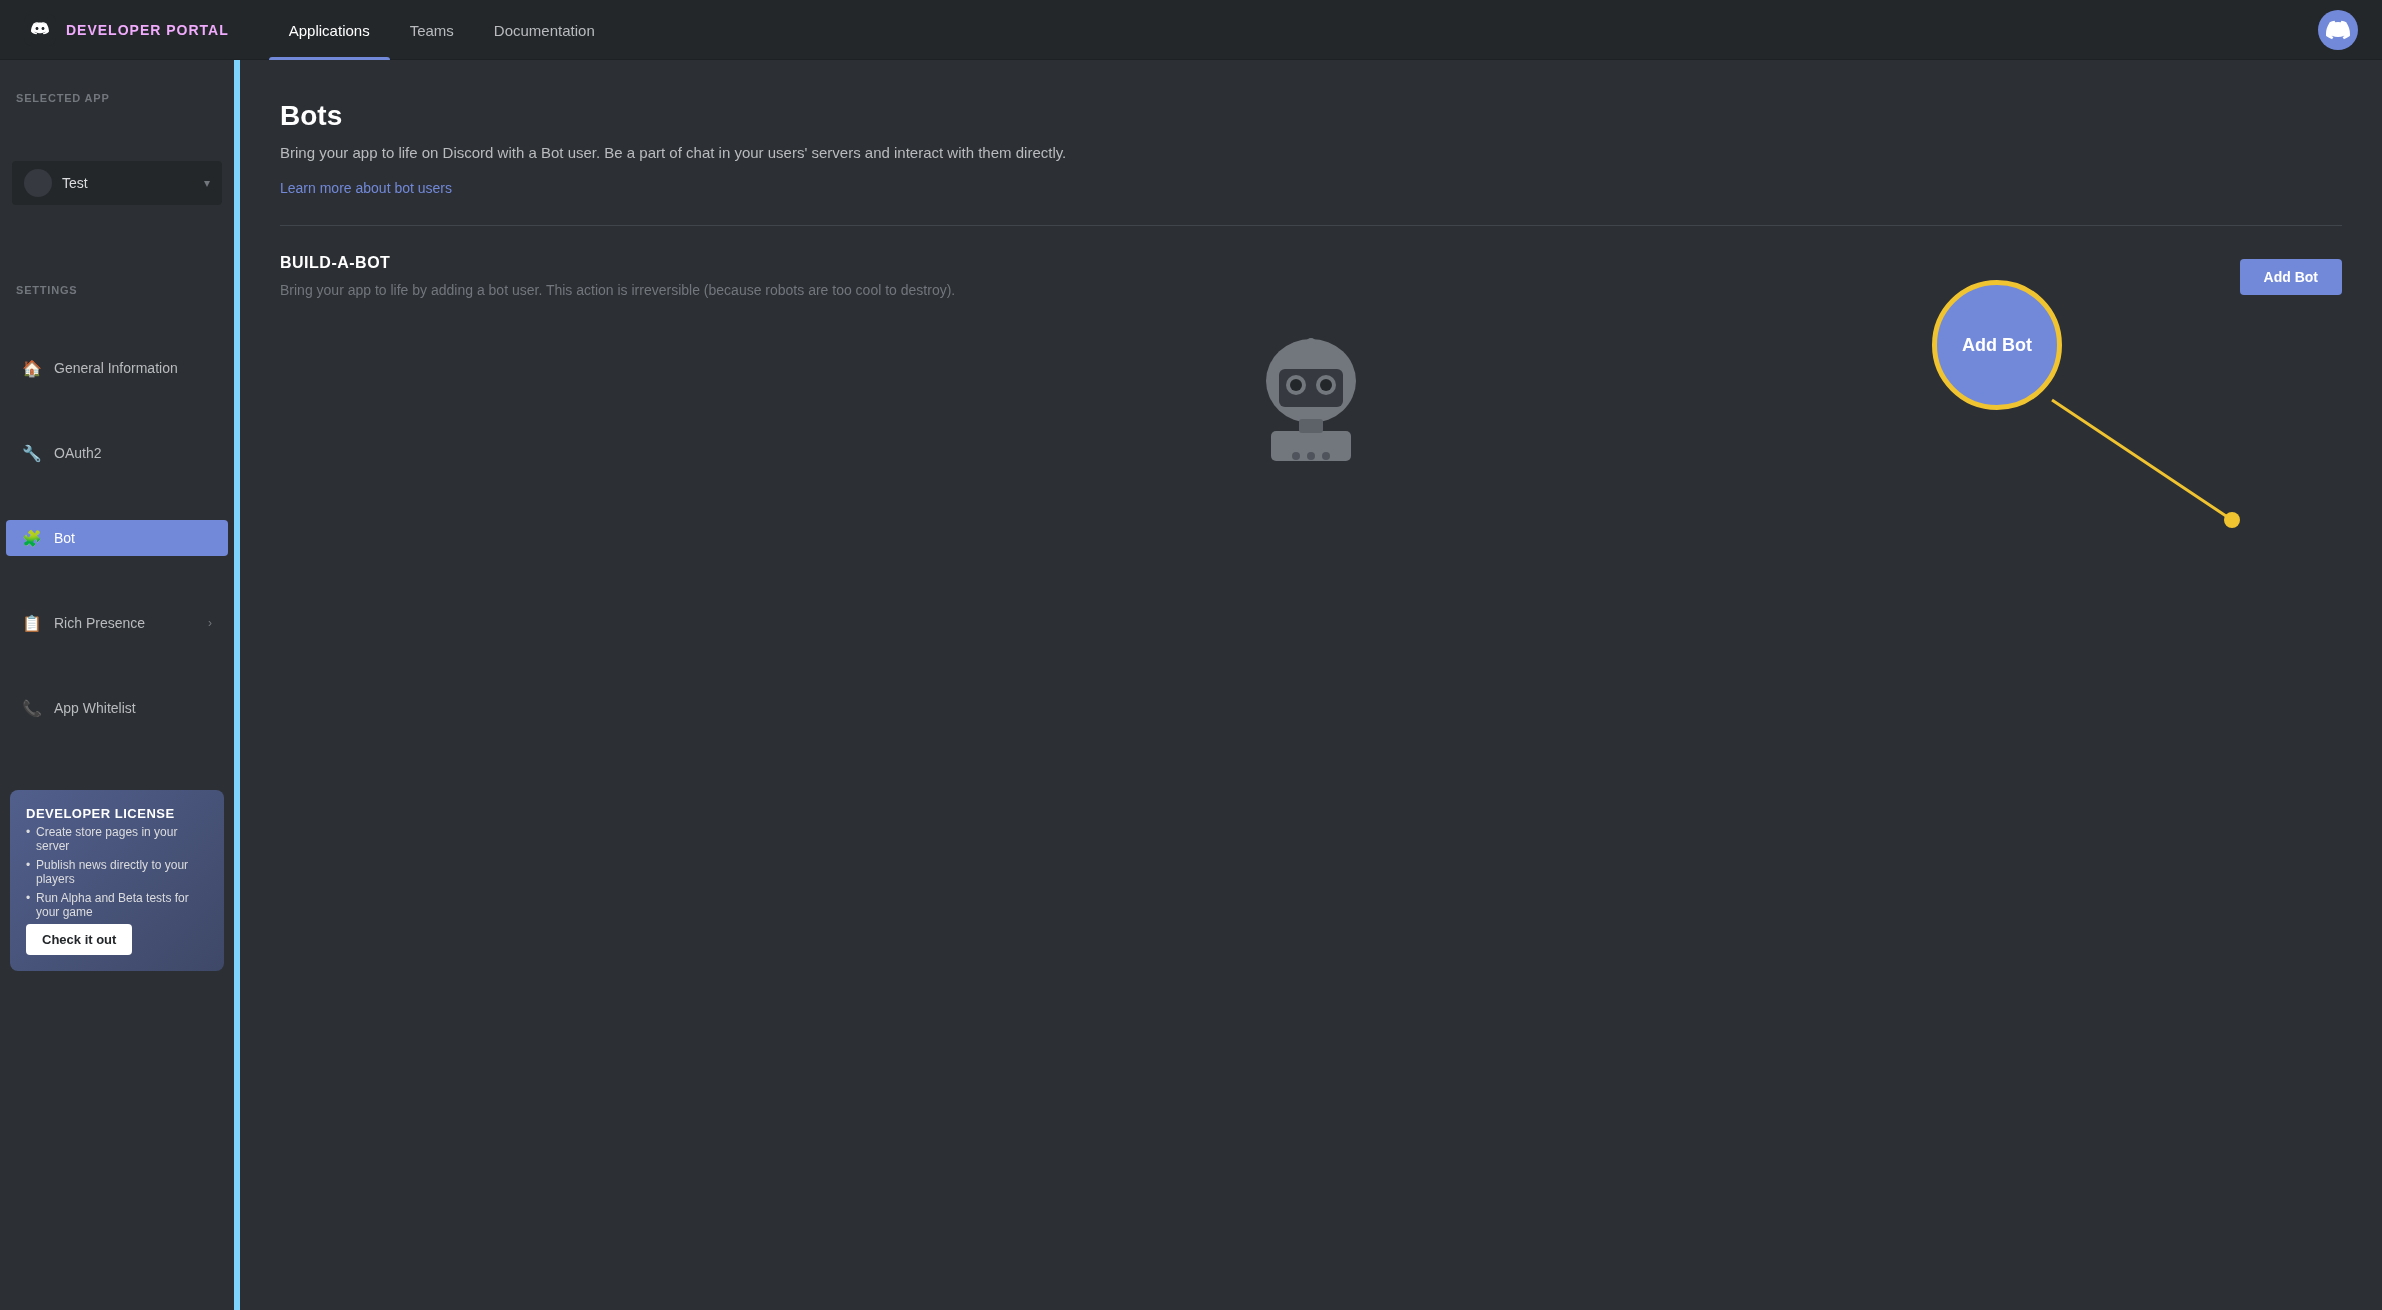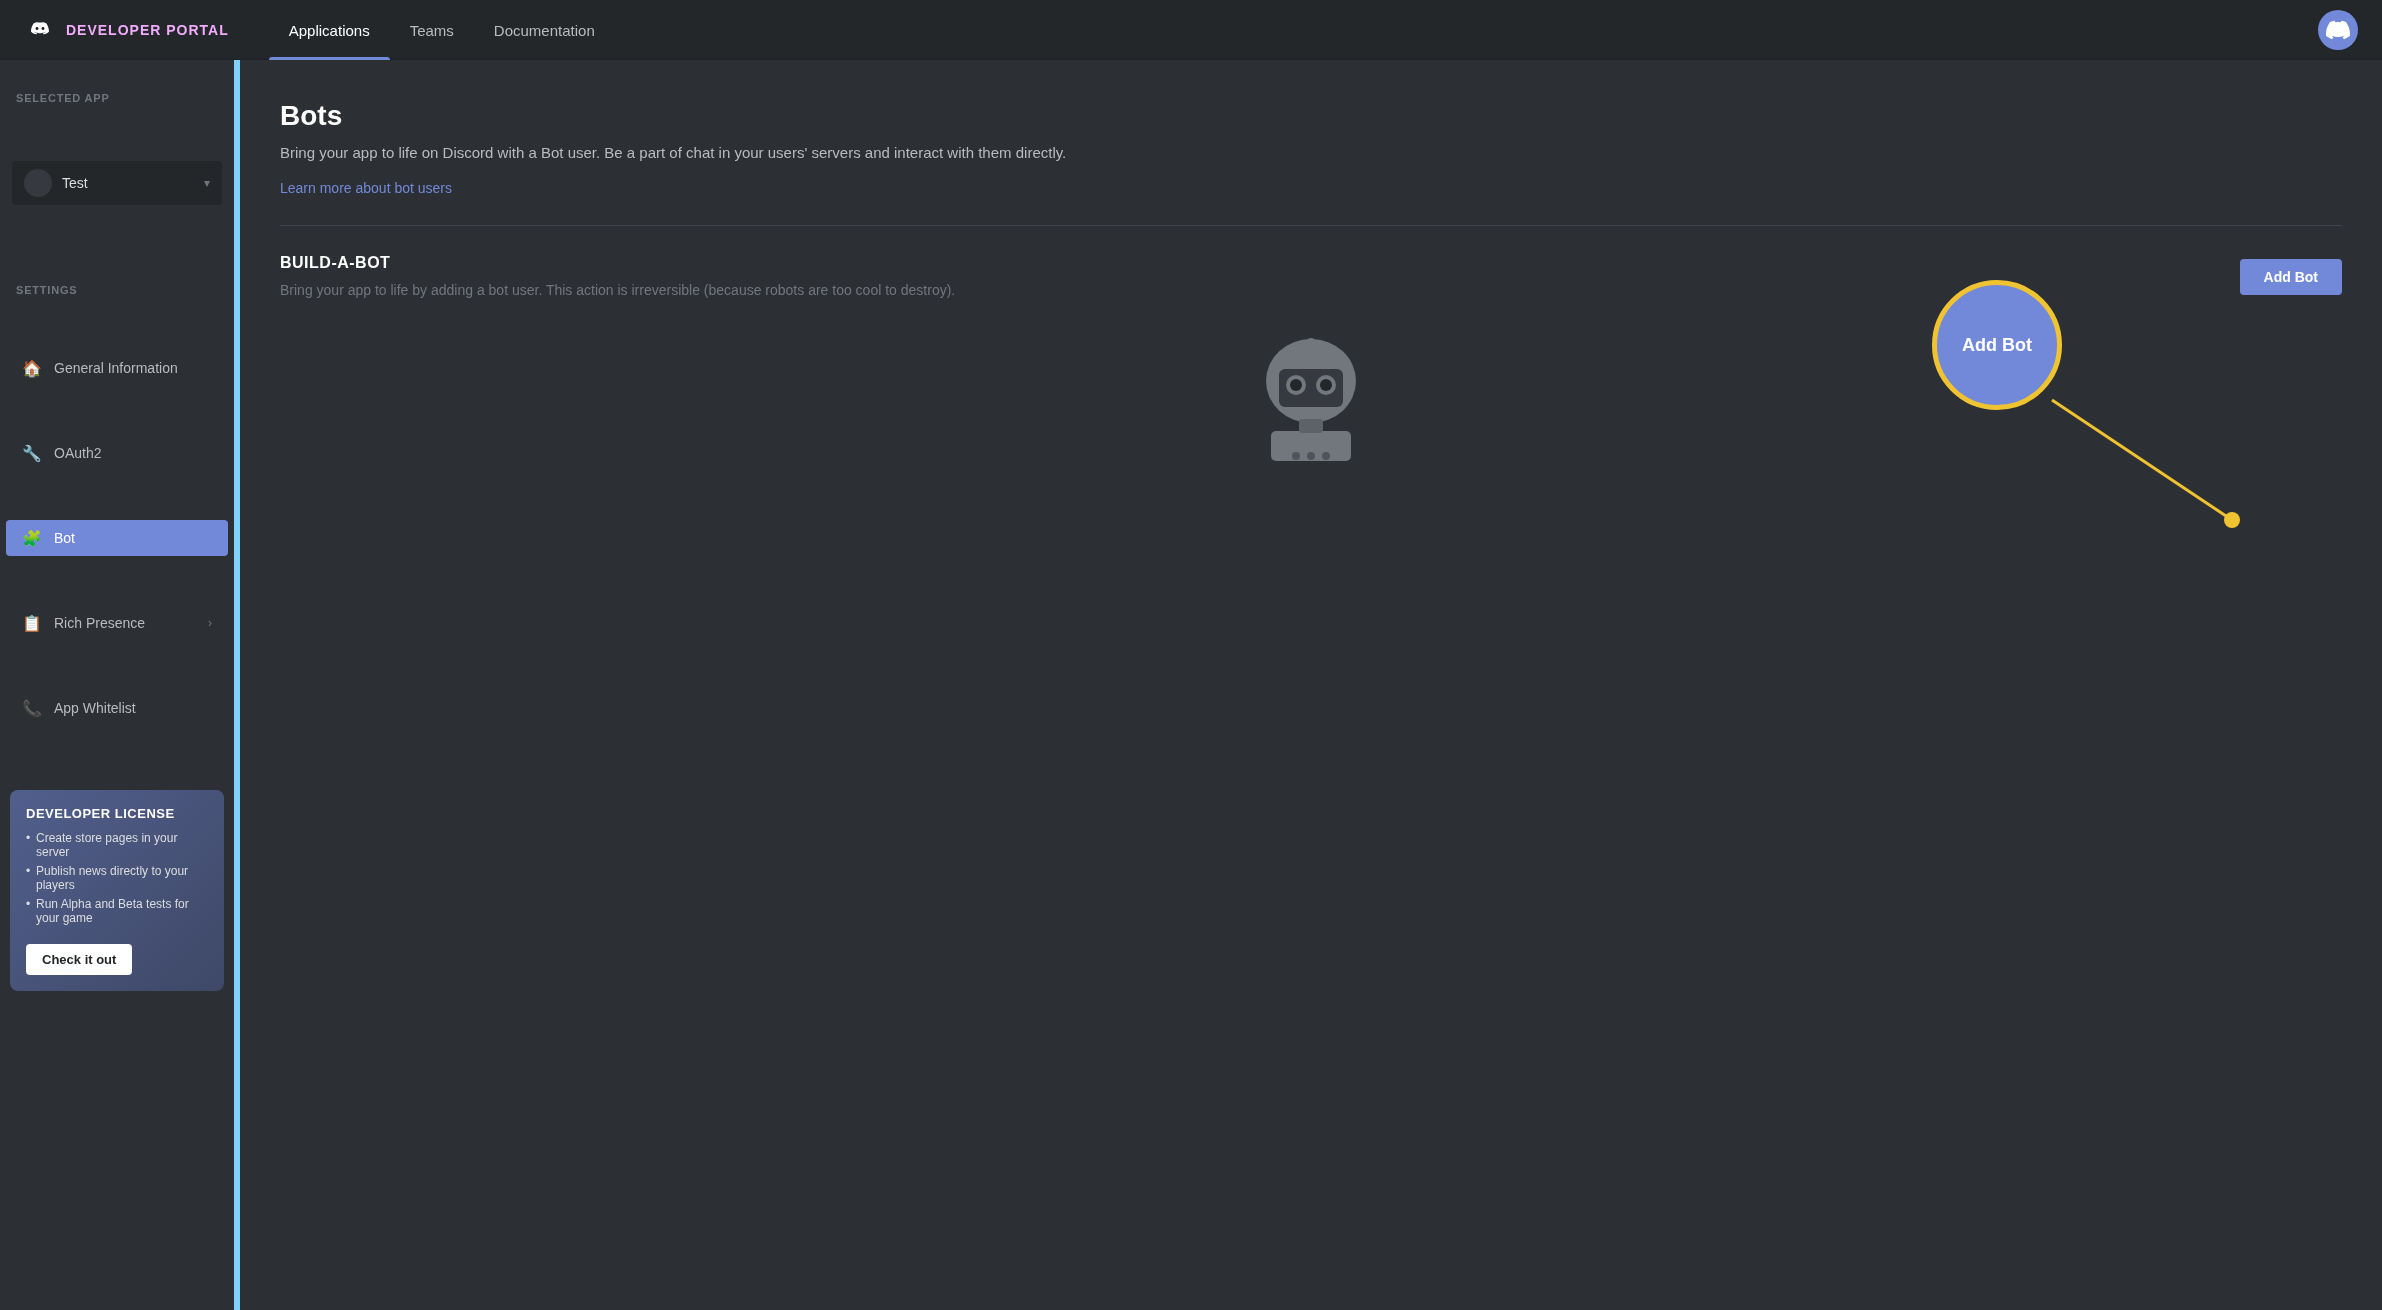--- a/index.html
+++ b/index.html
@@ -177,42 +177,41 @@
       background: linear-gradient(135deg, #7289da88, #4e5d9488);
       border-radius: 8px;
       padding: 16px;
       position: relative;
       overflow: hidden;
     }
     .dev-license-title {
       color: #fff;
       font-size: 13px;
       font-weight: 700;
-      margin-bottom: 10px;
+      margin-bottom: 4px;
       text-transform: uppercase;
       letter-spacing: 0.5px;
     }
     .dev-license-list {
       list-style: none;
       padding: 0;
     }
     .dev-license-list li {
       color: #dcddde;
       font-size: 12px;
       margin-bottom: 5px;
       padding-left: 10px;
       position: relative;
     }
     .dev-license-list li::before {
       content: '•';
       position: absolute;
       left: 0;
     }
     .check-it-out-btn {
-      margin-top: 14px;
       background: #fff;
       color: #23272a;
       border: none;
       border-radius: 4px;
       padding: 8px 16px;
       font-size: 13px;
       font-weight: 600;
       cursor: pointer;
     }
 

